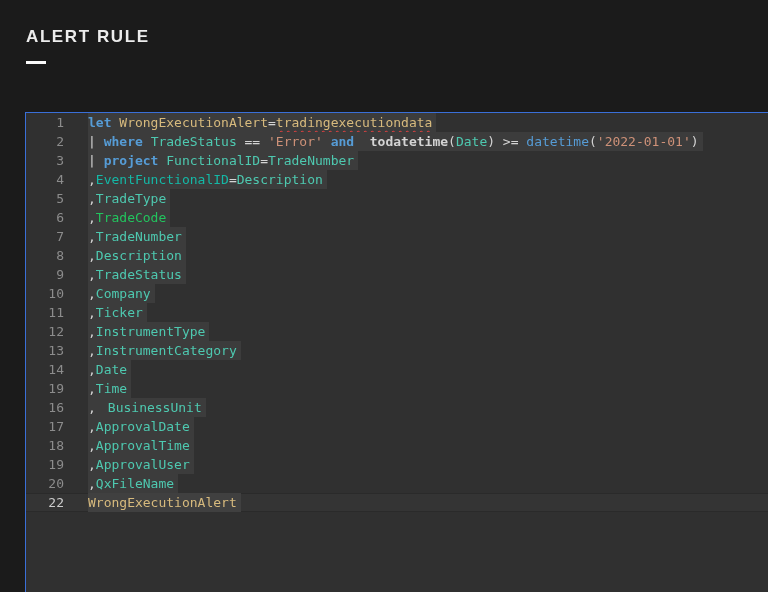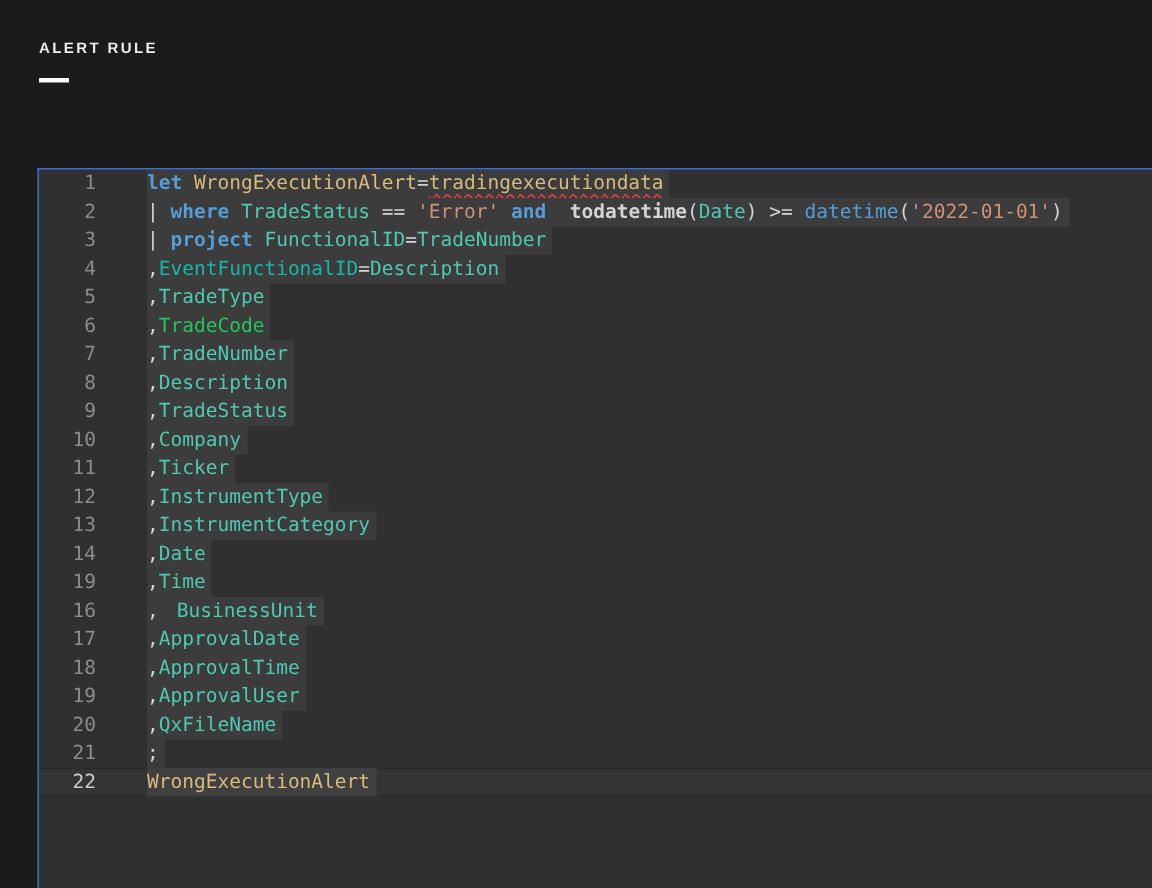--- a/index.html
+++ b/index.html
@@ -7,21 +7,21 @@
     width: 768px; height: 592px;
     background: #1b1b1b;
     overflow: hidden;
     font-family: "Liberation Sans", sans-serif;
   }
   .page { position: relative; width: 768px; height: 592px; background: var(--page-bg, #1b1b1b); }
 
   .page-header { position: absolute; top: 27px; left: 26px; }
   .page-title {
     color: #ececec;
-    font-size: 10px;
+    font-size: 17px;
     font-weight: bold;
     letter-spacing: 1.6px;
     font-family: "Liberation Sans", sans-serif;
   }
   .title-underline {
     margin-top: 14px;
     width: 20px; height: 3px;
     background: #fafafa;
   }
 
@@ -42,21 +42,21 @@
     white-space: pre;
   }
   .line .num {
     width: 38px;
     flex: 0 0 38px;
     text-align: right;
     color: var(--num-color, #8c8c8c);
     user-select: none;
   }
   .line .code {
-    margin-left: 34px;
+    margin-left: 24px;
     background: var(--token-bg, #3c3c3c);
     padding-right: 4px;
     white-space: pre;
   }
   .line.current {
     background: #343434;
     box-shadow: inset 0 1px 0 #2a2a2a, inset 0 -1px 0 #2a2a2a;
   }
   .line.current .num { color: var(--num-active, #cccccc); }
   .line.current .code { background: #404040; }
@@ -92,18 +92,17 @@
         <div class="line"><span class="num">11</span><span class="code"><span style="color: rgb(212, 212, 212);">,</span><span style="color: rgb(78, 201, 176);">Ticker</span></span></div>
         <div class="line"><span class="num">12</span><span class="code"><span style="color: rgb(212, 212, 212);">,</span><span style="color: rgb(78, 201, 176);">InstrumentType</span></span></div>
         <div class="line"><span class="num">13</span><span class="code"><span style="color: rgb(212, 212, 212);">,</span><span style="color: rgb(78, 201, 176);">InstrumentCategory</span></span></div>
         <div class="line"><span class="num">14</span><span class="code"><span style="color: rgb(212, 212, 212);">,</span><span style="color: rgb(78, 201, 176);">Date</span></span></div>
         <div class="line"><span class="num">19</span><span class="code"><span style="color: rgb(212, 212, 212);">,</span><span style="color: rgb(78, 201, 176);">Time</span></span></div>
         <div class="line"><span class="num">16</span><span class="code"><span style="color: rgb(212, 212, 212);">,</span><span style="color: rgb(78, 201, 176); padding-left: 12px;">BusinessUnit</span></span></div>
         <div class="line"><span class="num">17</span><span class="code"><span style="color: rgb(212, 212, 212);">,</span><span style="color: rgb(78, 201, 176);">ApprovalDate</span></span></div>
         <div class="line"><span class="num">18</span><span class="code"><span style="color: rgb(212, 212, 212);">,</span><span style="color: rgb(78, 201, 176);">ApprovalTime</span></span></div>
         <div class="line"><span class="num">19</span><span class="code"><span style="color: rgb(212, 212, 212);">,</span><span style="color: rgb(78, 201, 176);">ApprovalUser</span></span></div>
         <div class="line"><span class="num">20</span><span class="code"><span style="color: rgb(212, 212, 212);">,</span><span style="color: rgb(78, 201, 176);">QxFileName</span></span></div>
-        <div class="line"><span class="num">21</span><span class="code"><span style="color: rgb(212, 212, 212);">;</span></span></div>
         <div class="line current"><span class="num">22</span><span class="code"><span style="color: rgb(215, 186, 125);">WrongExecutionAlert</span></span></div>
       </div>
   </div>
 
 </div>
 
 </body></html>

